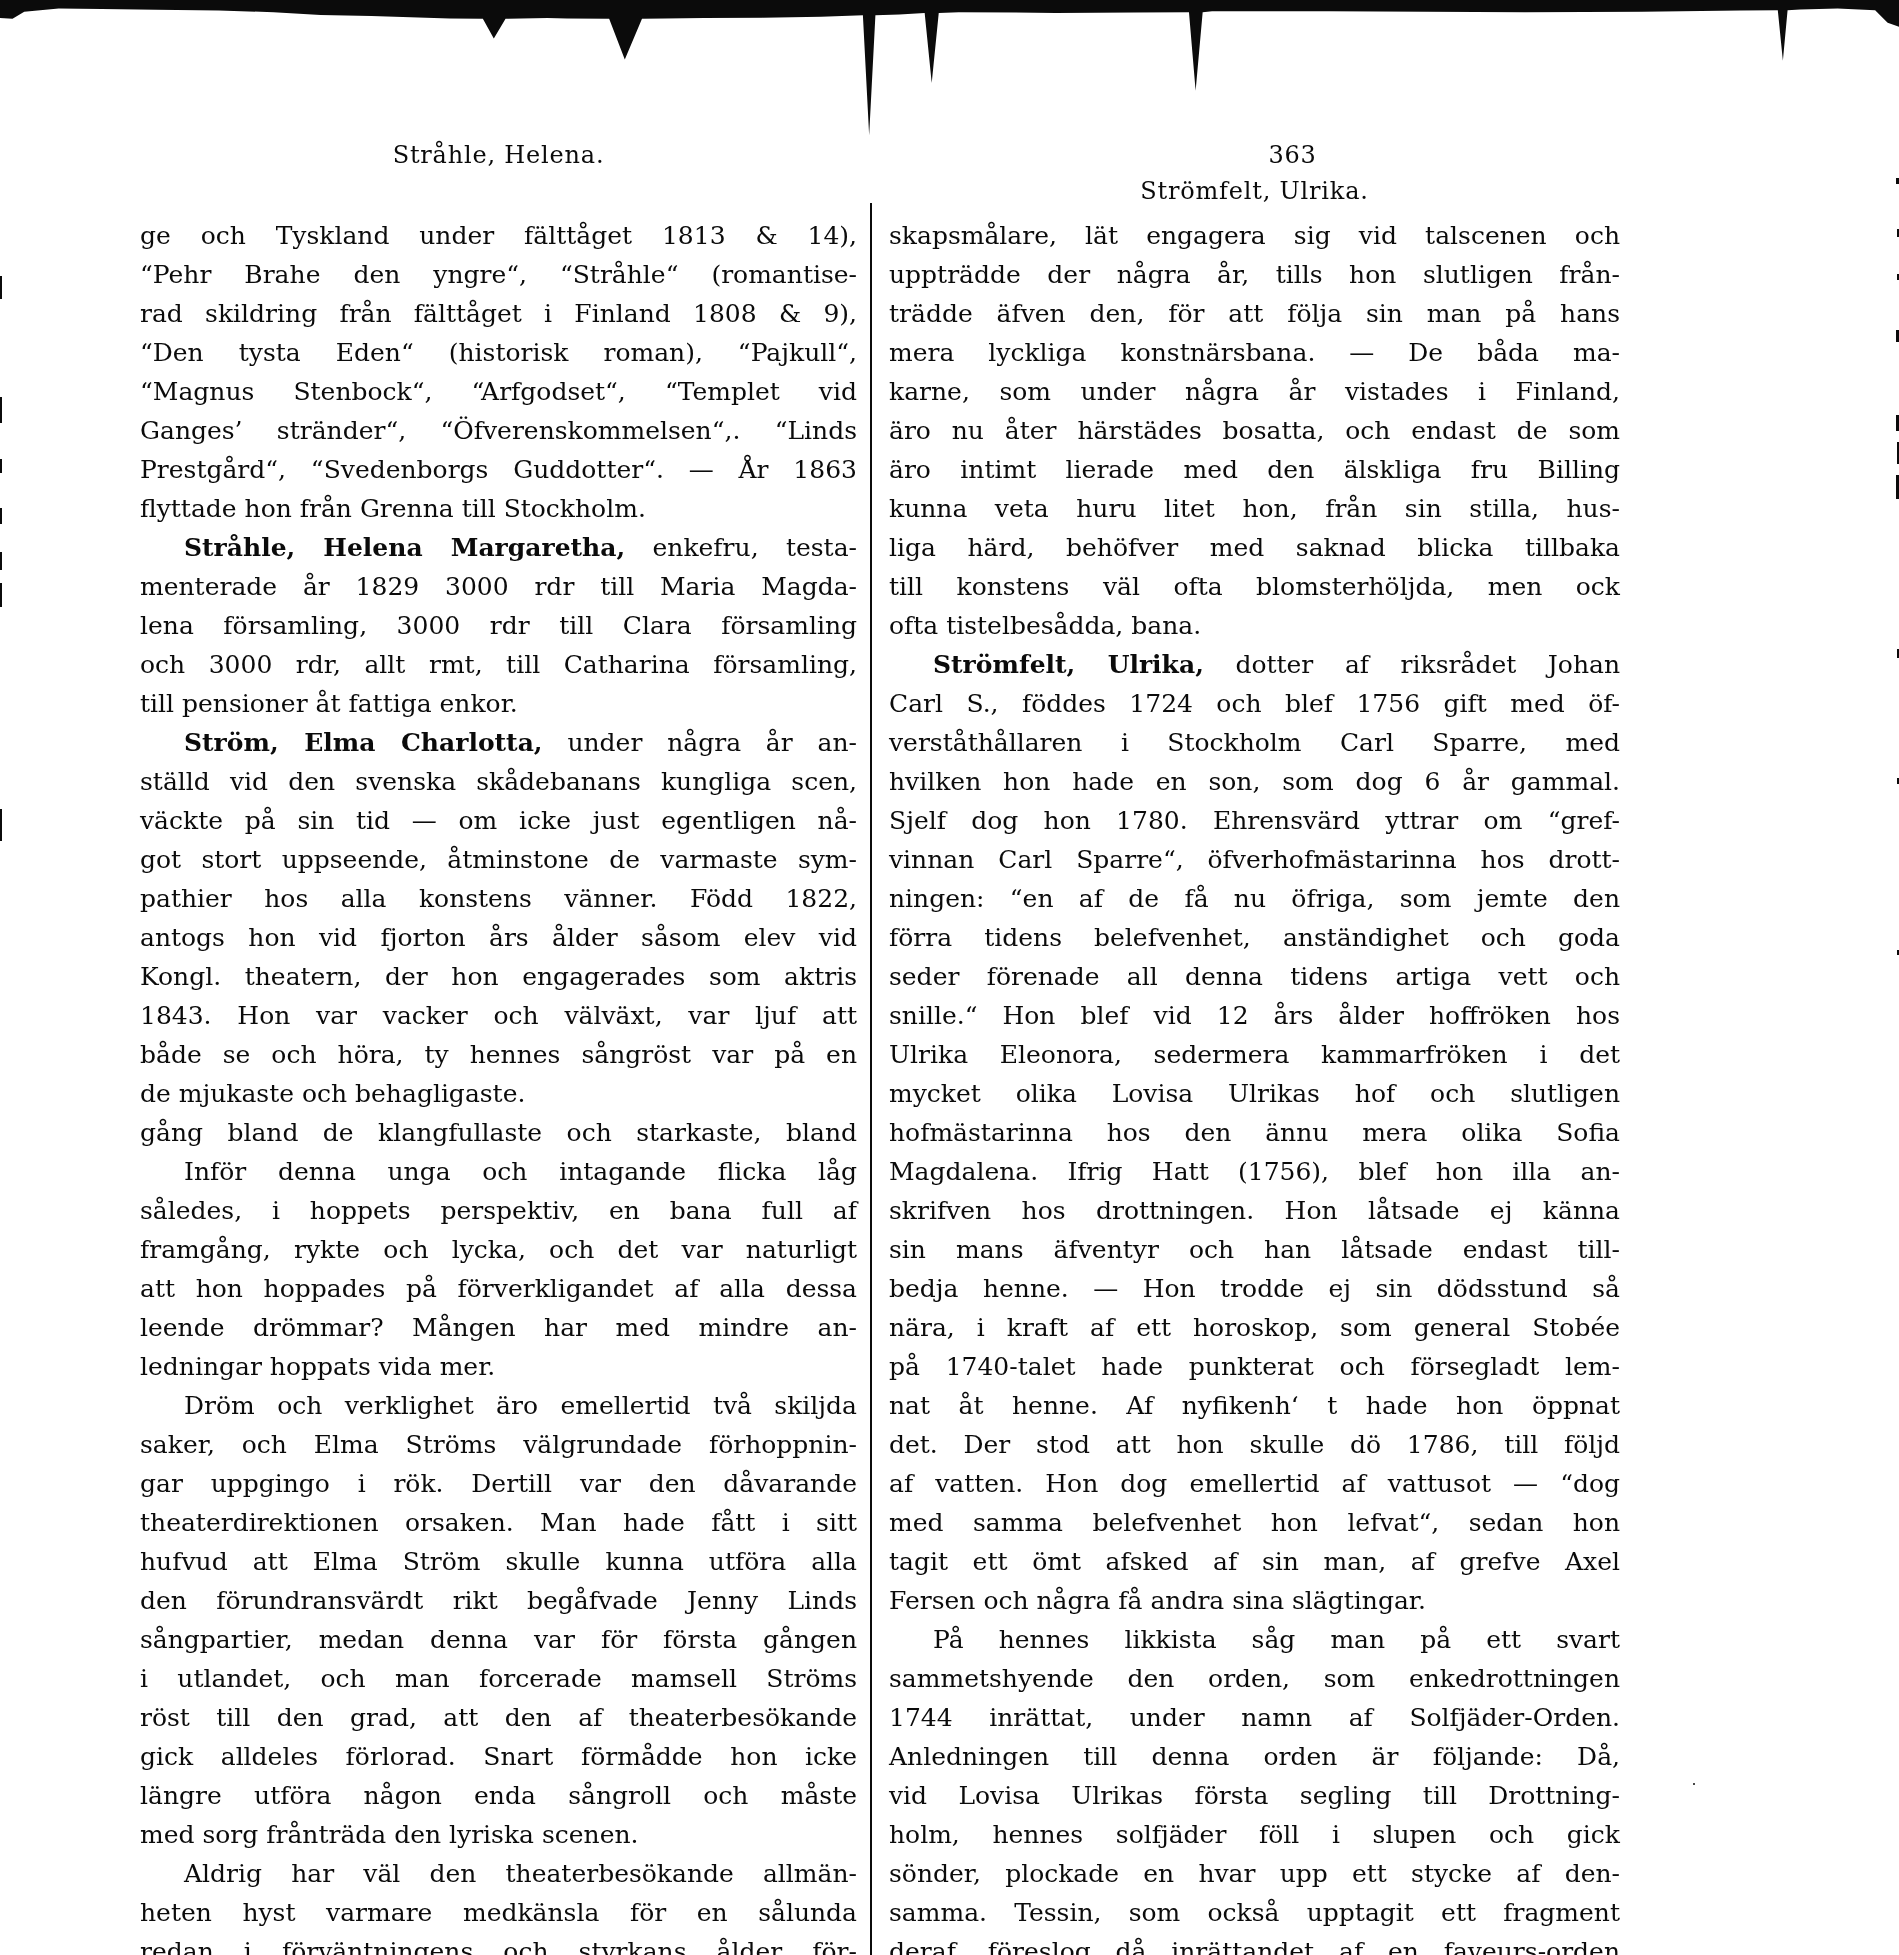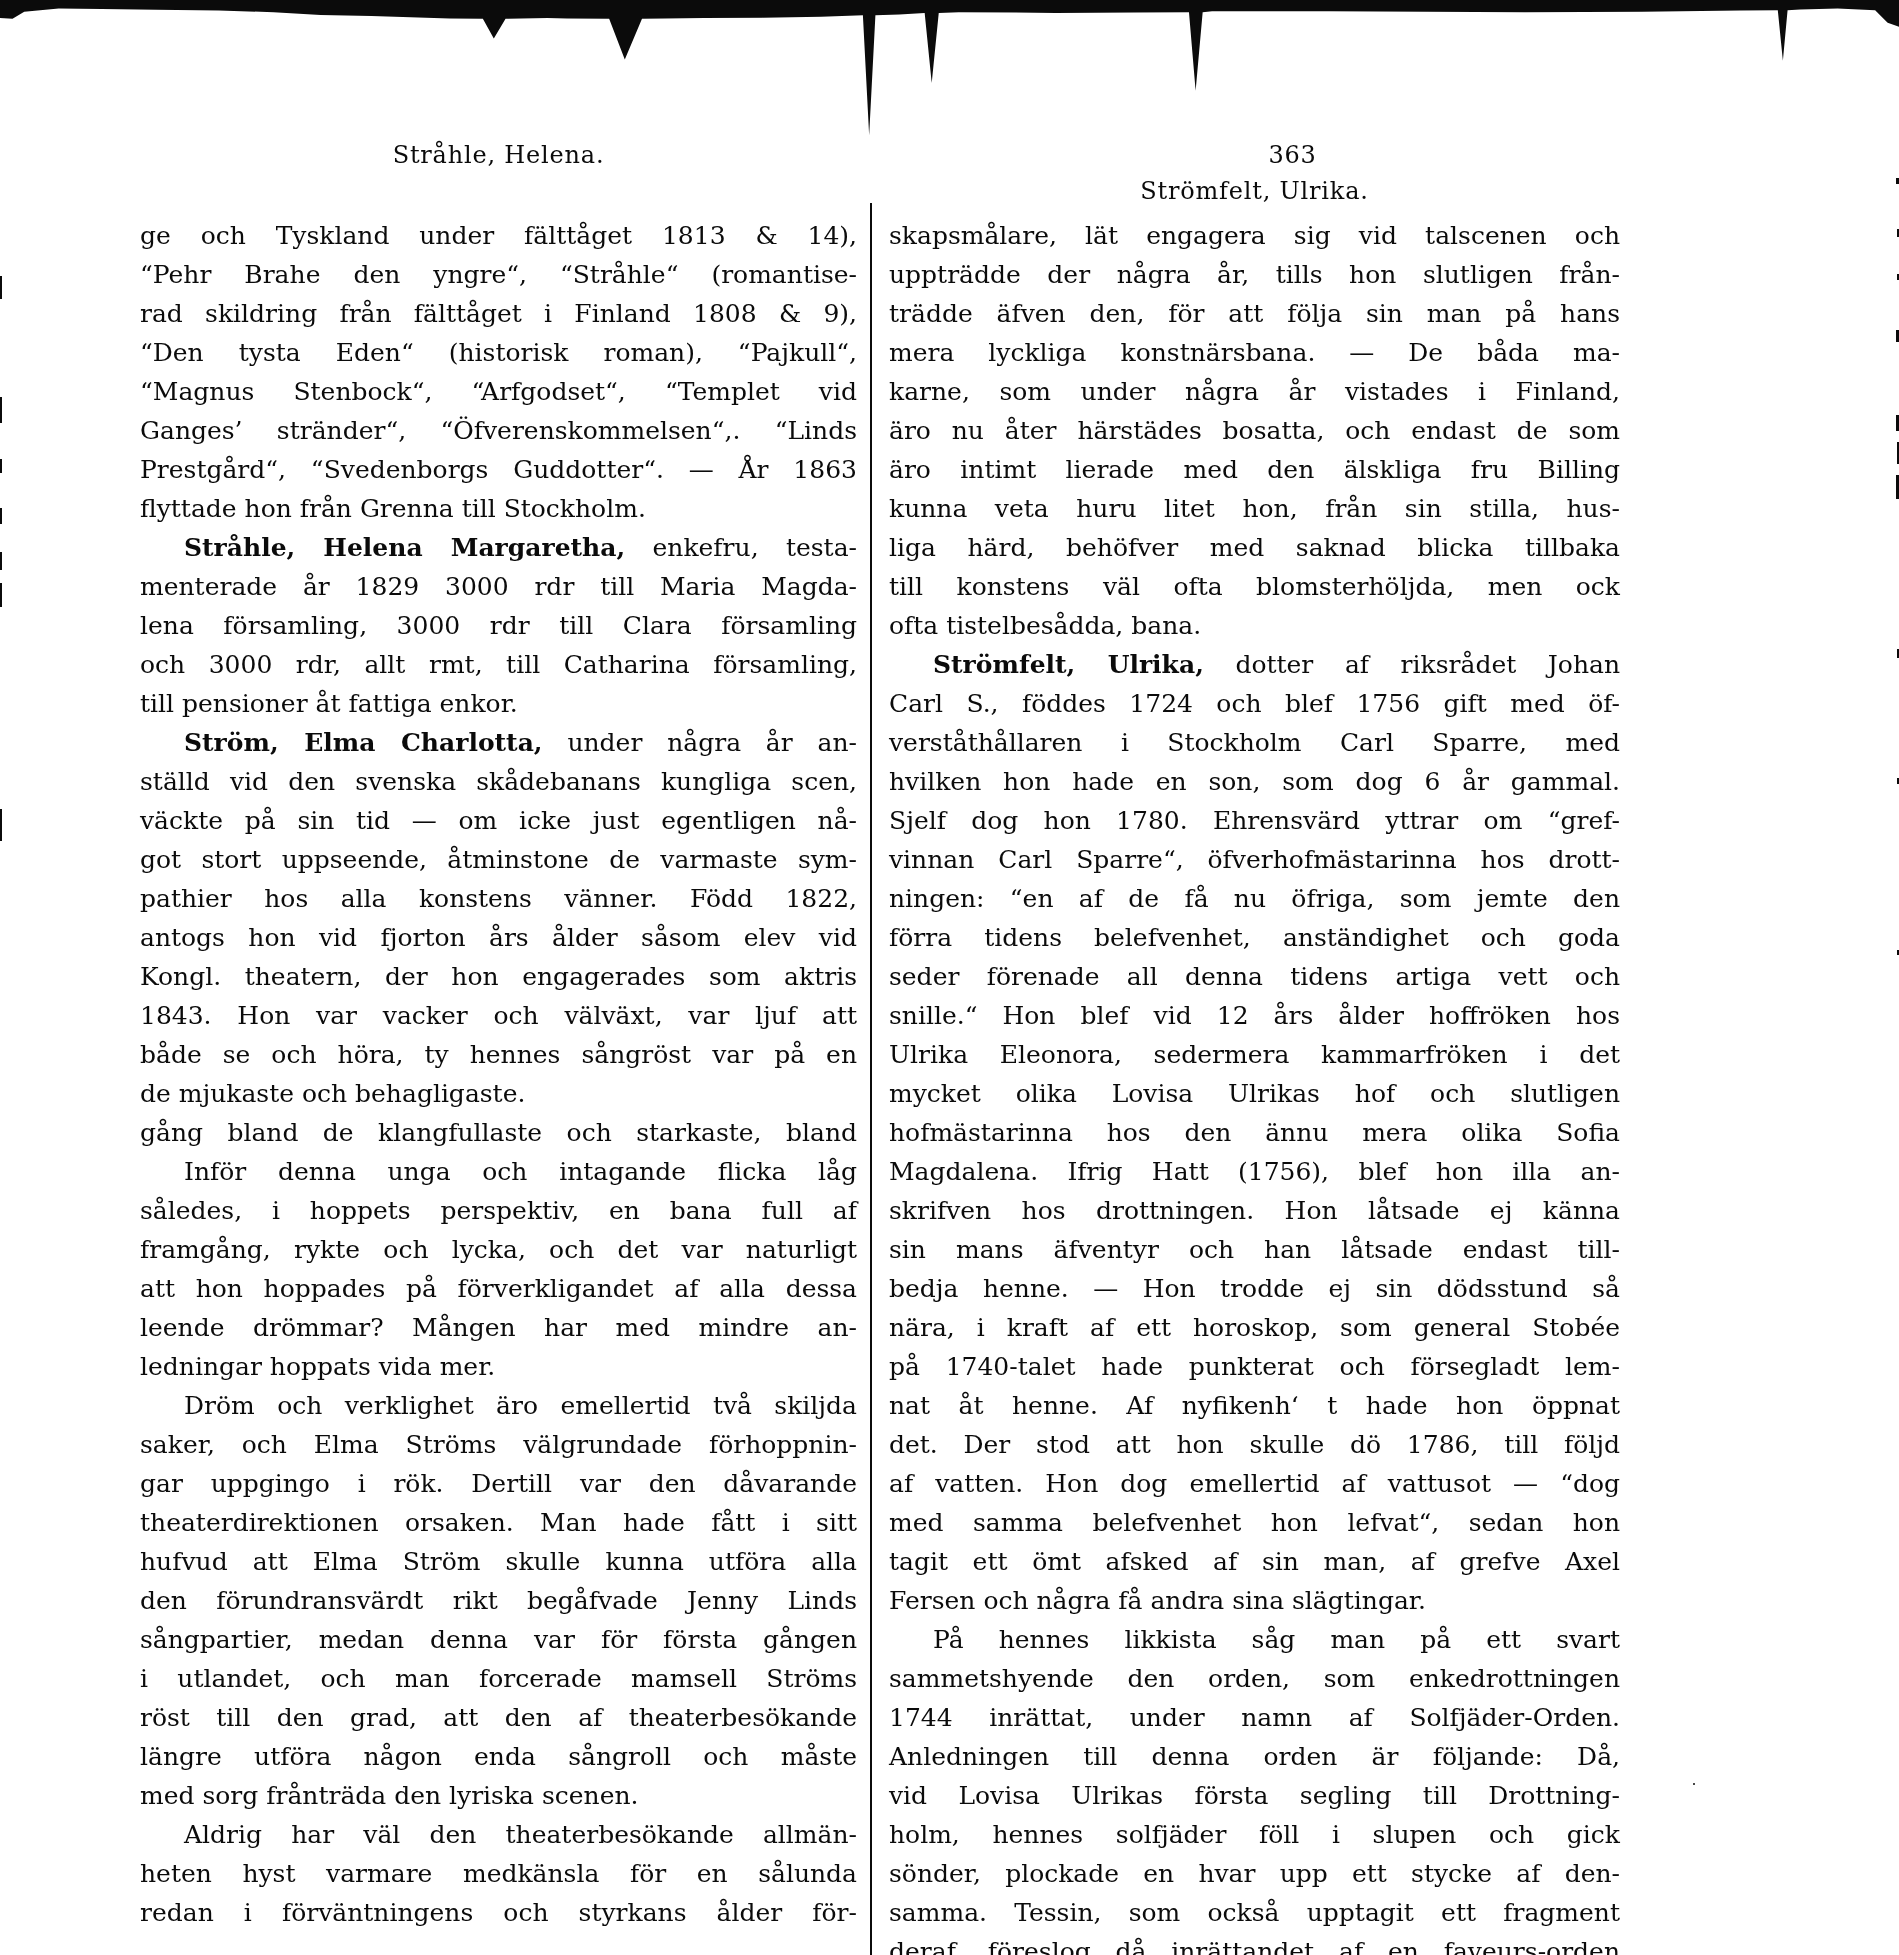--- a/index.html
+++ b/index.html
@@ -109,20 +109,21 @@
       <div class="line end"><span>ledningar hoppats vida mer.</span></div>
       <div class="line indent"><span>Dröm och verklighet äro emellertid två skiljda</span></div>
       <div class="line"><span>saker, och Elma Ströms välgrundade förhoppnin-</span></div>
       <div class="line"><span>gar uppgingo i rök.  Dertill var den dåvarande</span></div>
       <div class="line"><span>theaterdirektionen orsaken.  Man hade fått i sitt</span></div>
       <div class="line"><span>hufvud att Elma Ström skulle kunna utföra alla</span></div>
       <div class="line"><span>den förundransvärdt rikt begåfvade Jenny Linds</span></div>
       <div class="line"><span>sångpartier, medan denna var för första gången</span></div>
       <div class="line"><span>i utlandet, och man forcerade mamsell Ströms</span></div>
       <div class="line"><span>röst till den grad, att den af theaterbesökande</span></div>
+      <div class="line"><span>gick alldeles förlorad.  Snart förmådde hon icke</span></div>
       <div class="line"><span>längre utföra någon enda sångroll och måste</span></div>
       <div class="line end"><span>med sorg frånträda den lyriska scenen.</span></div>
       <div class="line indent"><span>Aldrig har väl den theaterbesökande allmän-</span></div>
       <div class="line"><span>heten hyst varmare medkänsla för en sålunda</span></div>
       <div class="line"><span>redan i förväntningens och styrkans ålder för-</span></div>
     </div>
   <div id="col-right" class="col">
       <div class="line"><span>skapsmålare, lät engagera sig vid talscenen och</span></div>
       <div class="line"><span>uppträdde der några år, tills hon slutligen från-</span></div>
       <div class="line"><span>trädde äfven den, för att följa sin man på </span><span class="italic">hans</span></div>

